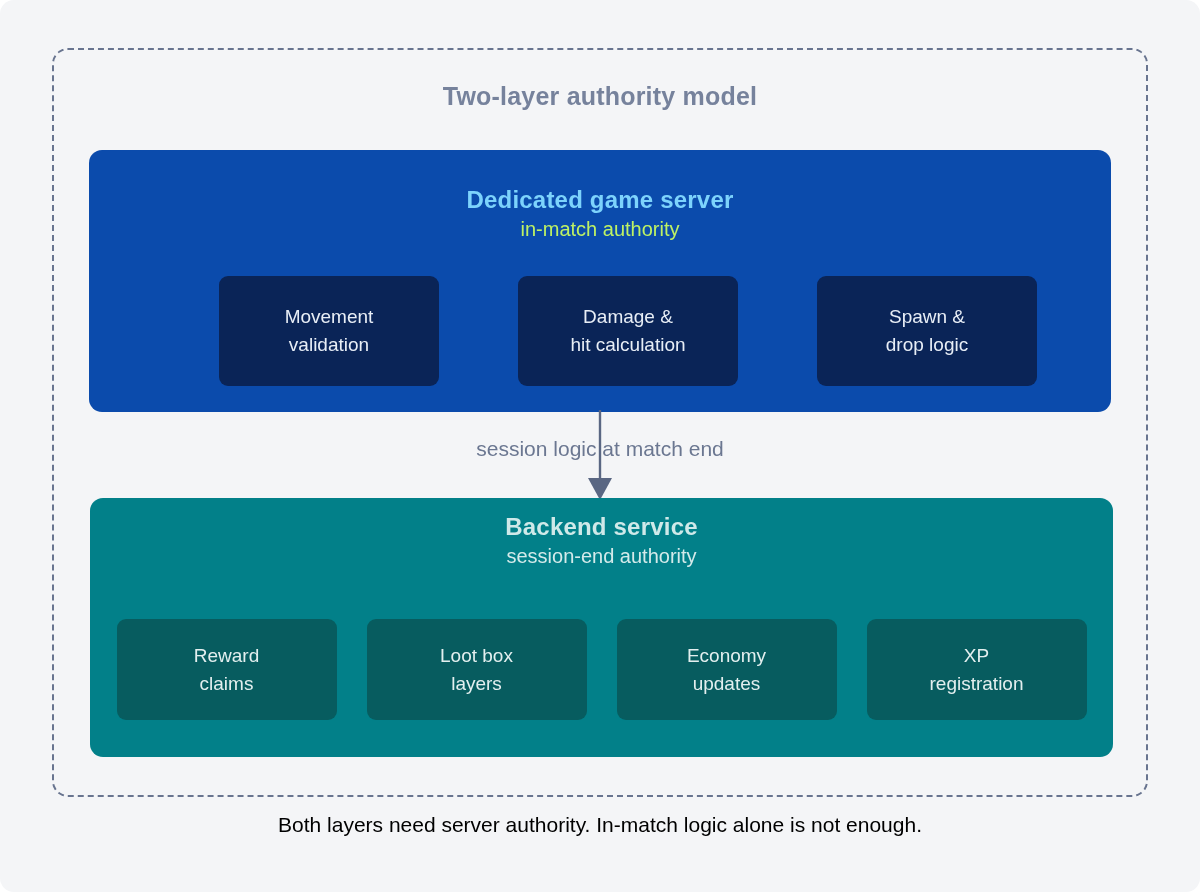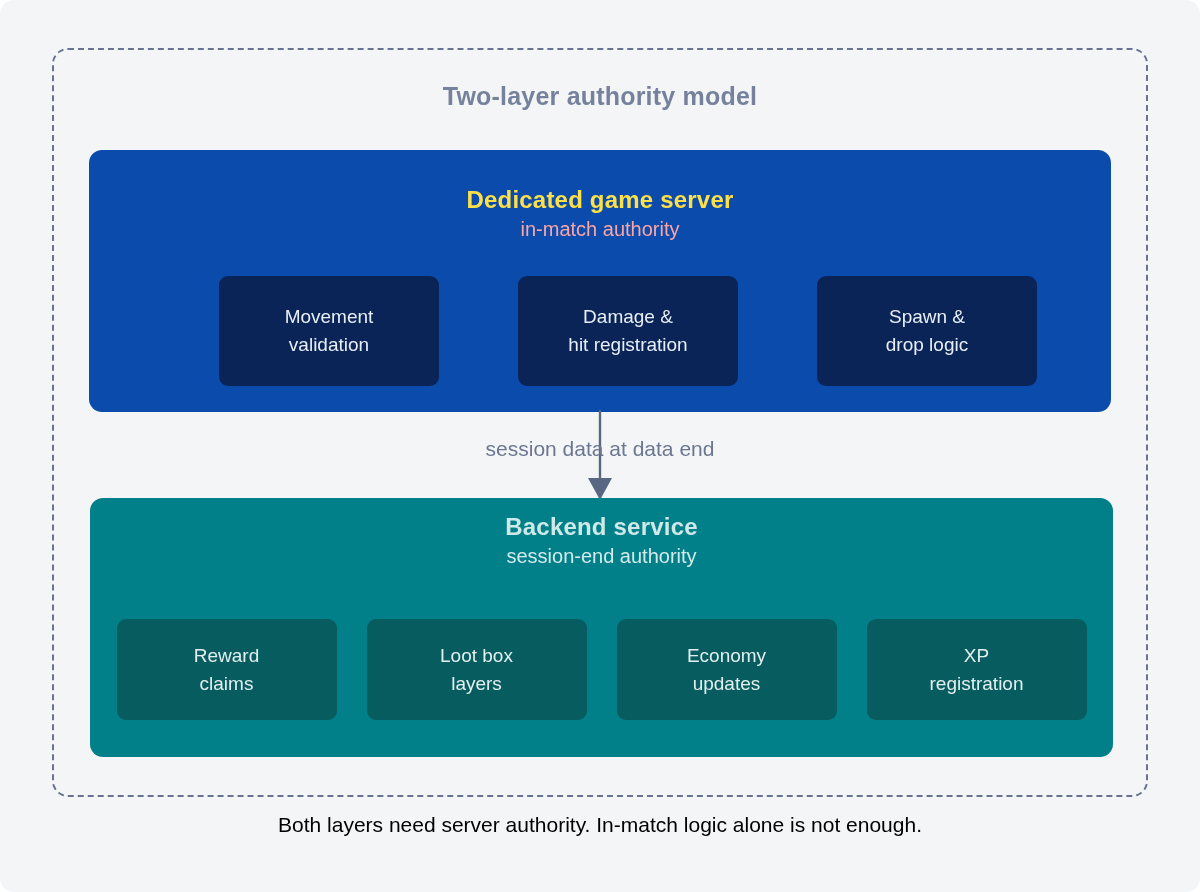--- a/index.html
+++ b/index.html
@@ -78,22 +78,22 @@
     font-weight: bold;
     letter-spacing: 0.2px;
   }
   .layer-sub {
     width: 100%;
     text-align: center;
     font-size: 20px;
     font-weight: normal;
     margin-top: 4px;
   }
-  .layer-server .layer-heading { color: #fde047; padding-top: 36px; }
-  .layer-server .layer-sub     { color: #fca5a5; }
+  .layer-server .layer-heading { color: #7dd3fc; padding-top: 36px; }
+  .layer-server .layer-sub     { color: #bef264; }
   .layer-backend .layer-heading { color: #cfe9e9; padding-top: 15px; }
   .layer-backend .layer-sub     { color: #d4eaea; }
 
   
   .chip-row {
     position: absolute;
     display: flex;
     justify-content: center;
   }
   .chip-row-server {
@@ -180,40 +180,40 @@
     <div class="chip-row chip-row-server">
       <div class="chip chip-server">
         <span>
           <span>Movement</span><br>
           <span>validation</span>
         </span>
       </div>
       <div class="chip chip-server">
         <span>
           <span>Damage &amp;</span><br>
-          <span>hit registration</span>
+          <span>hit calculation</span>
         </span>
       </div>
       <div class="chip chip-server">
         <span>
           <span>Spawn &amp;</span><br>
           <span>drop logic</span>
         </span>
       </div>
     </div>
   </div>
 
   <div class="connector">
     <svg width="68" height="92" viewBox="0 0 68 92" aria-hidden="true">
       <line x1="34" y1="0" x2="34" y2="76" stroke="#5a6783" stroke-width="2.4"></line>
       <polygon points="34,90 22,68 46,68" fill="#5a6783"></polygon>
     </svg>
   </div>
 
-  <div class="connector-label">session data at data end</div>
+  <div class="connector-label">session logic at match end</div>
 
   <div class="layer layer-backend">
     <div class="layer-heading">Backend service</div>
     <div class="layer-sub">session-end authority</div>
 
     <div class="chip-row chip-row-backend">
       <div class="chip chip-backend">
         <span>
           <span>Reward</span><br>
           <span>claims</span>

